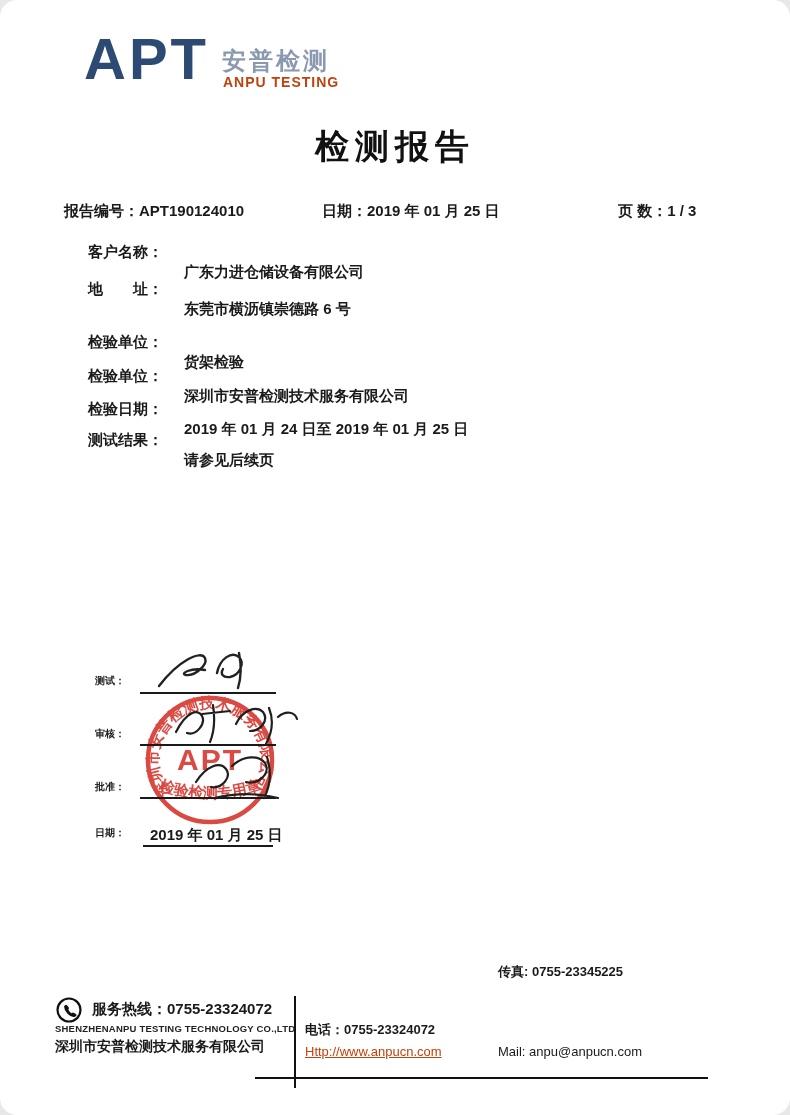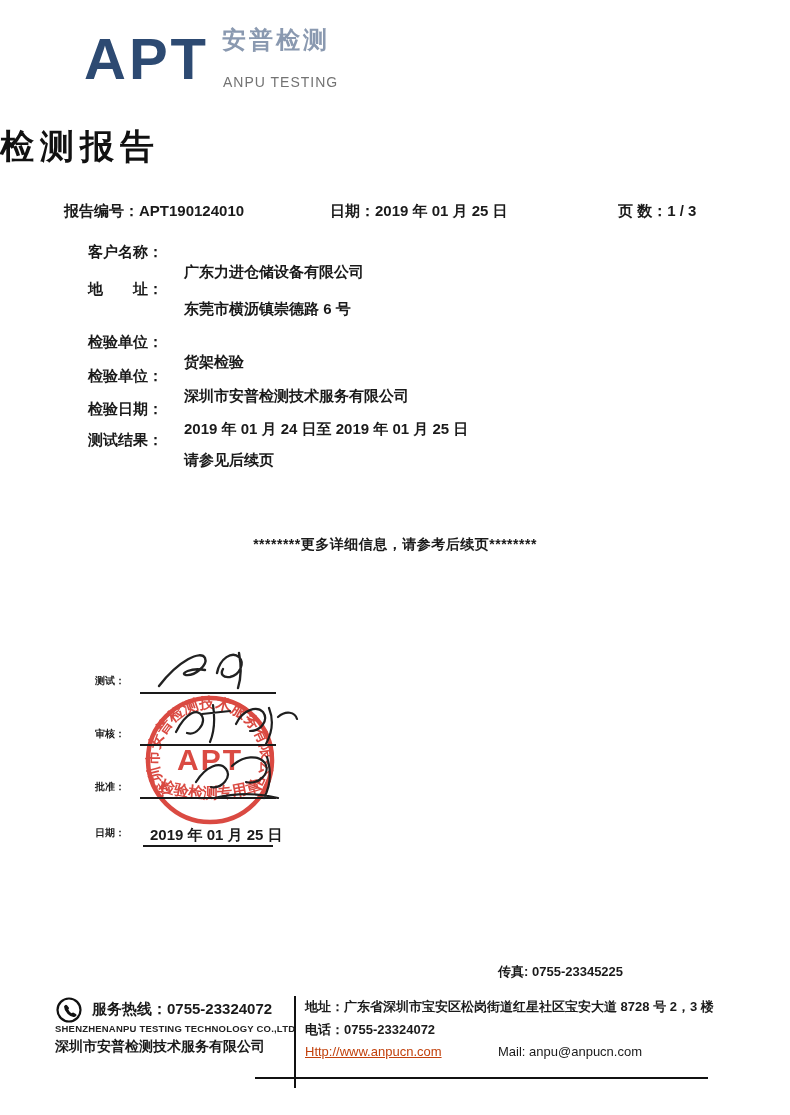--- a/index.html
+++ b/index.html
@@ -1,48 +1,49 @@
 <!DOCTYPE html>
 <html><head>
 <meta charset="utf-8">
 <style>
   html,body{margin:0;padding:0;background:#e8e8e8;}
   .page{
     position:relative;width:790px;height:1115px;margin:0 auto;
     background:#ffffff;overflow:hidden;
     font-family:"Liberation Sans","DejaVu Sans",sans-serif;
     color:#1a1a1a;
+    border-radius:17px;
   }
   .abs{position:absolute;}
   
   .logo-apt{
     left:84px;top:30px;
     font-size:58px;font-weight:800;letter-spacing:3px;
     color:#2d4a72;line-height:1;
     font-family:"Liberation Sans","DejaVu Sans",sans-serif;
   }
   .logo-cn{
-    left:222px;top:24px;
+    left:222px;top:45px;
     font-size:24px;font-weight:600;letter-spacing:3px;
     color:#8a99b0;
   }
   .logo-en{
     left:223px;top:74px;
-    font-size:14px;font-weight:400;letter-spacing:1px;
-    color:#737373;
+    font-size:14px;font-weight:700;letter-spacing:1px;
+    color:#c2410c;
   }
   
   .title{
-    left:0;top:124px;width:790px;text-align:left;
+    left:0;top:124px;width:790px;text-align:center;
     font-size:34px;font-weight:800;letter-spacing:6px;color:#111;
   }
   
   .meta{font-size:15px;font-weight:700;white-space:nowrap;}
   .meta-report{left:64px;top:202px;}
-  .meta-date{left:322px;top:202px;margin-left:8px;}
+  .meta-date{left:322px;top:202px;}
   .meta-pages{left:618px;top:202px;}
   
   .f-label{font-size:15px;font-weight:700;white-space:pre;}
   .f-value{font-size:15px;font-weight:700;white-space:pre;}
   .lx{left:88px;}
   .vx{left:184px;margin-top:20px;}
   
   .stars{
     left:0;top:536px;width:790px;text-align:center;
     font-size:14px;font-weight:700;letter-spacing:0.5px;
@@ -95,21 +96,20 @@
 
   <div class="abs f-label lx" style="top:333px">检验单位：</div>
   <div class="abs f-value vx" style="top:333px">货架检验</div>
   <div class="abs f-label lx" style="top:367px">检验单位：</div>
   <div class="abs f-value vx" style="top:367px">深圳市安普检测技术服务有限公司</div>
   <div class="abs f-label lx" style="top:400px">检验日期：</div>
   <div class="abs f-value vx" style="top:400px">2019 年 01 月 24 日至 2019 年 01 月 25 日</div>
   <div class="abs f-label lx" style="top:431px">测试结果：</div>
   <div class="abs f-value vx" style="top:431px">请参见后续页</div>
 
-  <div class="abs stars">********更多详细信息，请参考后续页********</div>
 
   <div class="abs sig-label" style="top:674px">测试：</div>
   <div class="abs sig-line" style="left:140px;top:692px;width:136px"></div>
 
   <div class="abs sig-label" style="top:727px">审核：</div>
   <div class="abs sig-line" style="left:140px;top:744px;width:136px"></div>
 
   <div class="abs sig-label" style="top:780px">批准：</div>
   <div class="abs sig-line" style="left:140px;top:797px;width:136px"></div>
 
@@ -147,23 +147,20 @@
     <path d="M9 10.5 q1.6 -2.8 3.2 -1.1 l1.6 2.1 q0.6 1 -0.5 1.9 q1.1 2.6 3.4 3.9 q1 -1 1.9 -0.6 l2.3 1.3 q1.7 1.3 -0.9 2.7 q-3.7 1 -7.3 -2.6 q-3.6 -3.7 -3.7 -7.6 z" fill="#111"></path>
   </svg>
   <div class="abs ft-hot">
     <span>服务热线：</span><span>0755-23324072</span>
   </div>
   <div class="abs ft-en">SHENZHENANPU TESTING TECHNOLOGY CO.,LTD</div>
   <div class="abs ft-cn">深圳市安普检测技术服务有限公司</div>
 
   <div class="abs ft-vline"></div>
 
-  <div class="abs ft-row ft-r1">
-    <span>地址：</span><span>广东省深圳市宝安区松岗街道红星社区宝安大道 8728 号 2，3 楼</span>
-  </div>
   <div class="abs ft-row ft-r2a">
     <span>电话：</span><span>0755-23324072</span>
   </div>
   <div class="abs ft-row ft-r2b">
     <span>传真:</span> <span>0755-23345225</span>
   </div>
   <div class="abs ft-row ft-r3a">
     <a class="ft-link">Http://www.anpucn.com</a>
   </div>
   <div class="abs ft-row ft-r3b">

